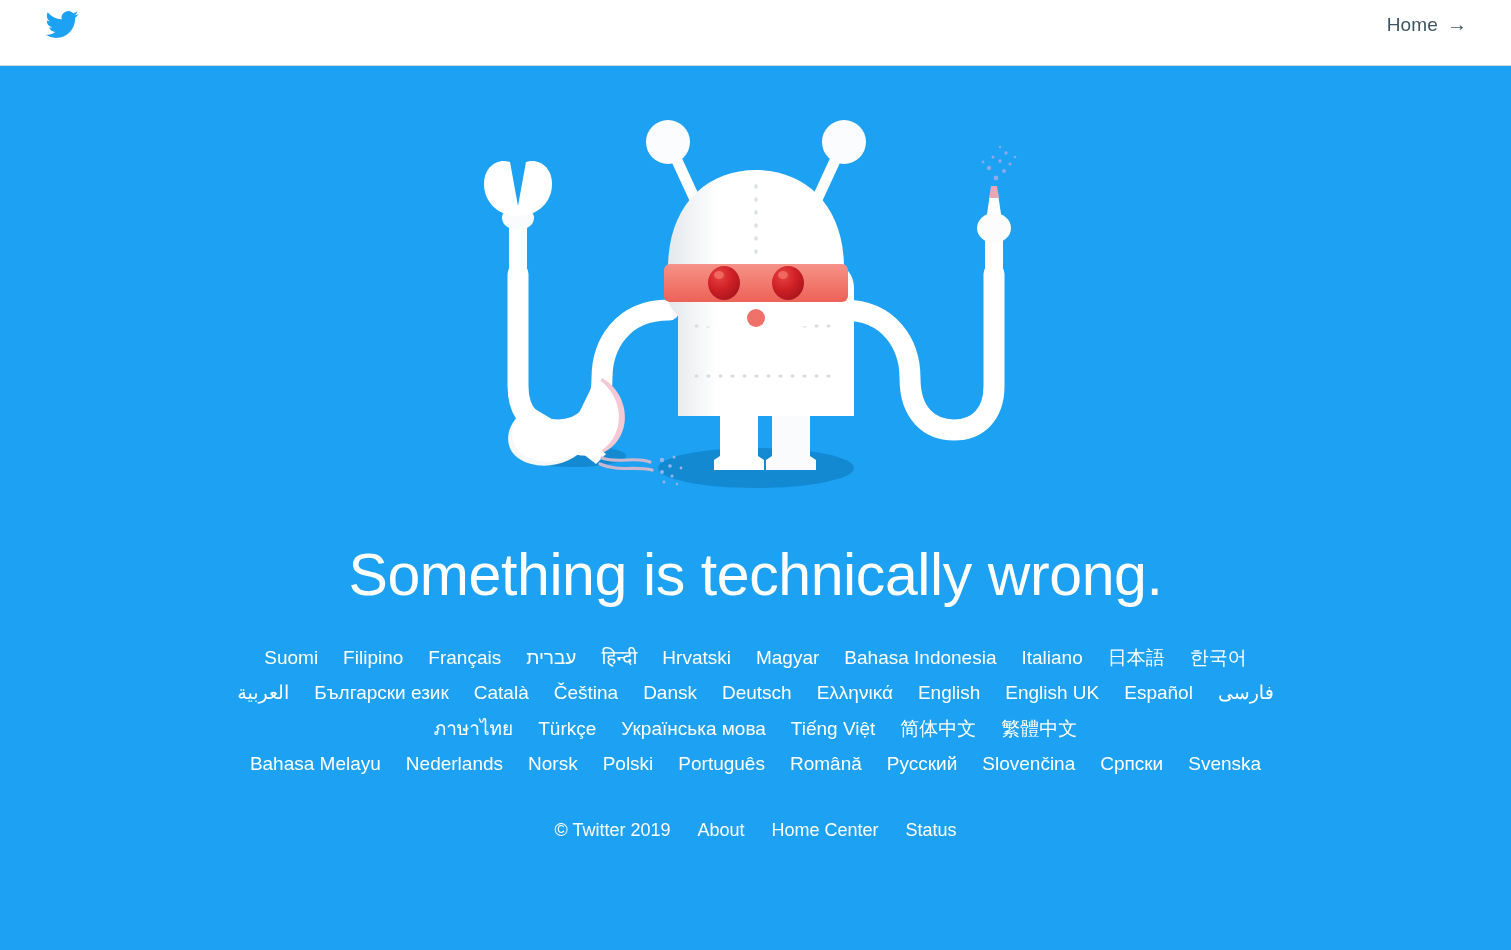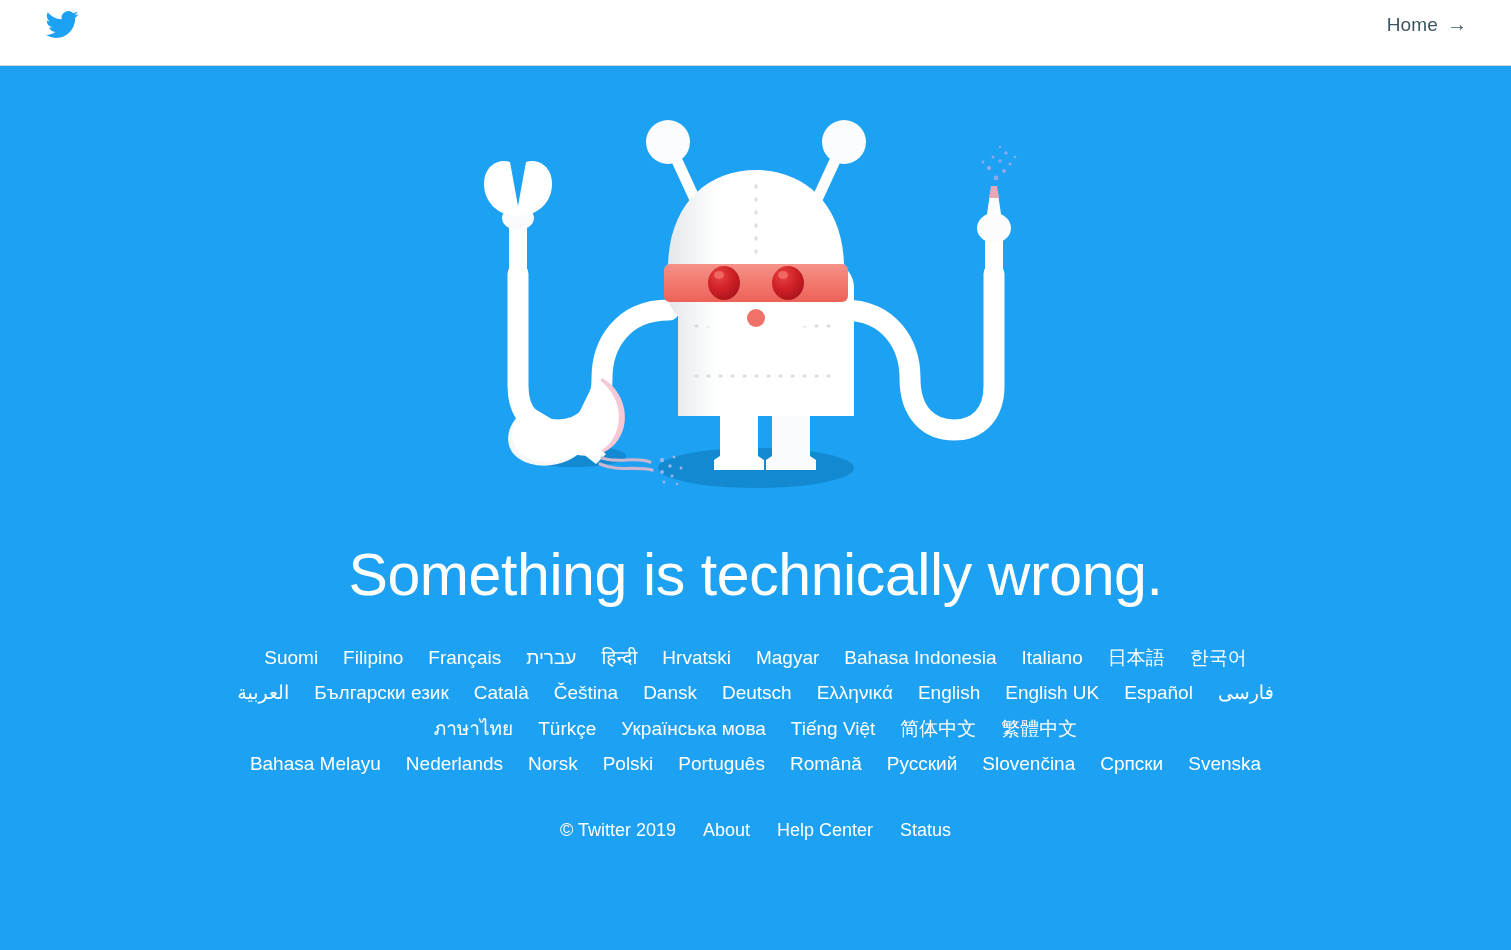--- a/index.html
+++ b/index.html
@@ -341,17 +341,17 @@
       <a class="lang-link" href="#">Русский</a>
       <a class="lang-link" href="#">Slovenčina</a>
       <a class="lang-link" href="#">Српски</a>
       <a class="lang-link" href="#">Svenska</a>
     </div>
   </div>
 
   <div class="footer">
     <span class="footer-item static">© Twitter 2019</span>
     <a class="footer-item" href="#">About</a>
-    <a class="footer-item" href="#">Help Center</a>
+    <a class="footer-item" href="#">Home Center</a>
     <a class="footer-item" href="#">Status</a>
   </div>
 
 </div>
 
 </body></html>

